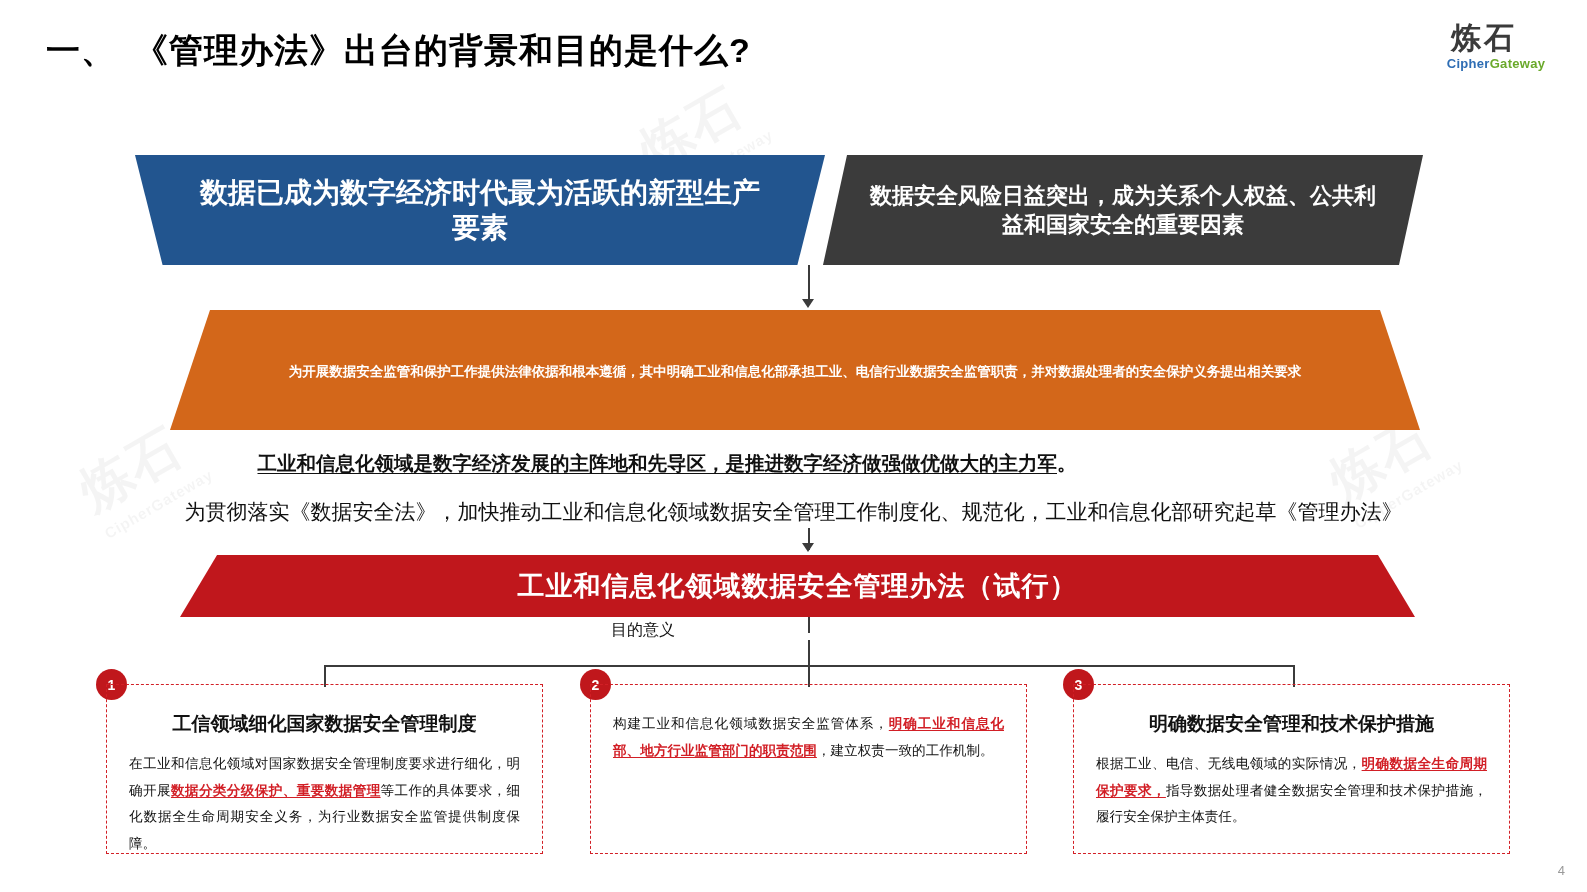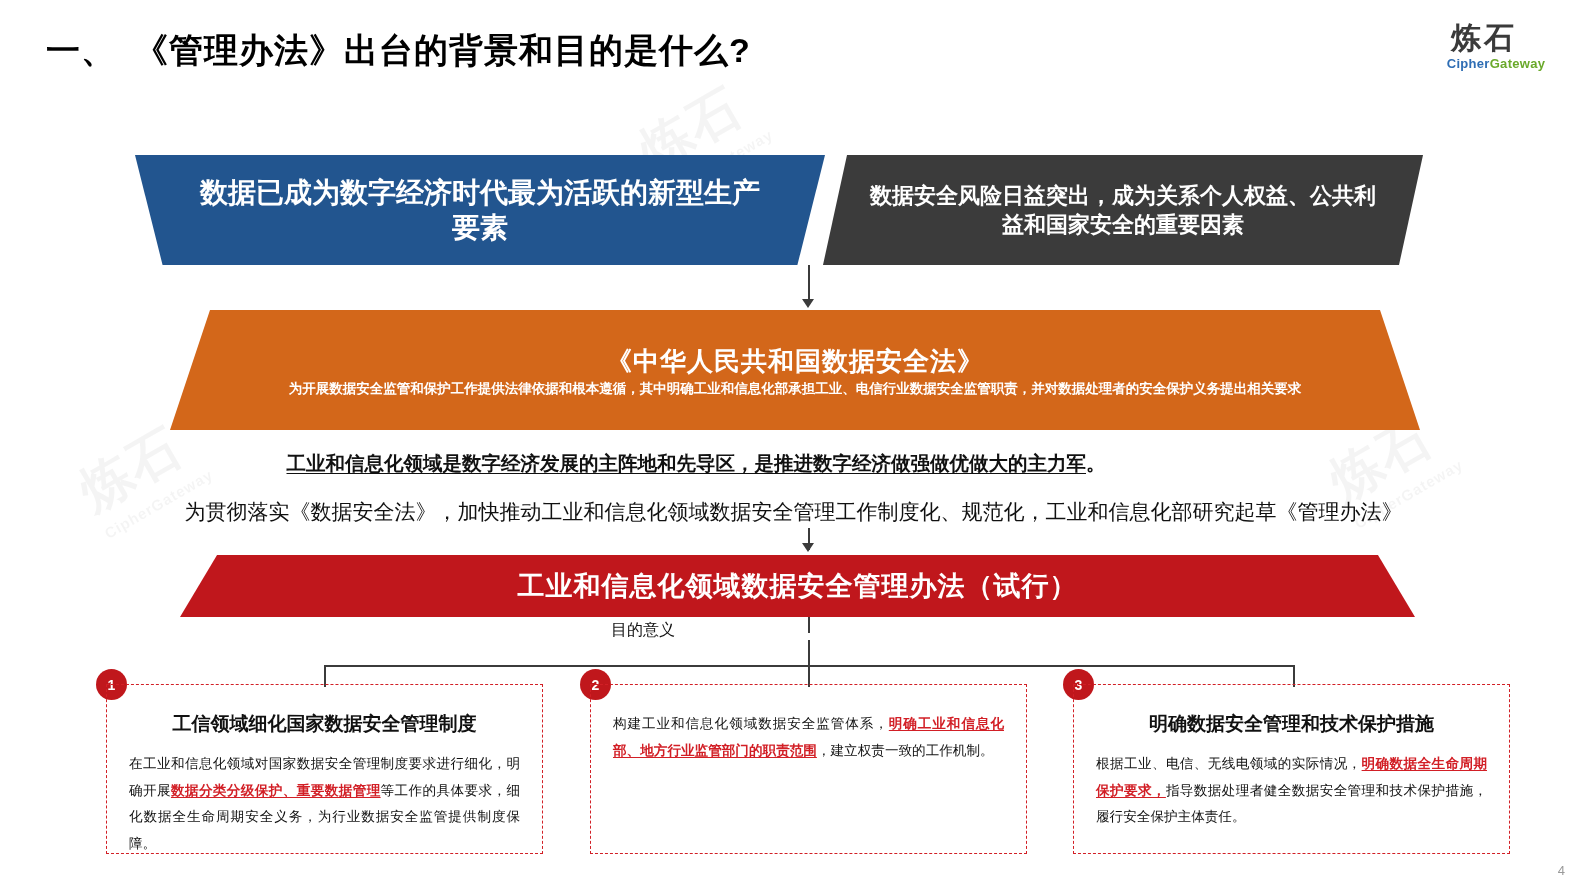--- a/index.html
+++ b/index.html
@@ -150,21 +150,20 @@
 
   
   .mid-line1 {
     position: absolute;
     left: 0; top: 450px;
     width: 1334px;
     text-align: center;
     font-size: 19.5px;
     color: #111;
     font-weight: bold;
-    padding-left: 29px;
   }
   .mid-line1 u { text-decoration: underline; text-underline-offset: 3px; }
   .mid-line2 {
     position: absolute;
     left: 0; top: 498px;
     width: 1587px;
     text-align: center;
     font-size: 21px;
     color: #111;
   }
@@ -267,21 +266,20 @@
     <span>数据已成为数字经济时代最为活跃的新型生产要素</span>
   </div>
   <div class="banner banner-dark">
     <span>数据安全风险日益突出，成为关系个人权益、公共利益和国家安全的重要因素</span>
   </div>
 
   <div class="vline" style="left:808px; top:265px; height:36px;"></div>
   <div class="arrow-down" style="left:802px; top:299px;"></div>
 
   <div class="banner banner-orange">
-    <div class="bo-title">《中华人民共和国数据安全法》</div>
     <div class="bo-sub">为开展数据安全监管和保护工作提供法律依据和根本遵循，其中明确工业和信息化部承担工业、电信行业数据安全监管职责，并对数据处理者的安全保护义务提出相关要求</div>
   </div>
 
   <div class="mid-line1">
     <u>工业和信息化领域是数字经济发展的主阵地和先导区，是推进数字经济做强做优做大的主力军</u><span>。</span>
   </div>
   <div class="mid-line2">
     <span>为贯彻落实《数据安全法》，加快推动工业和信息化领域数据安全管理工作制度化、规范化，工业和信息化部研究起草《管理办法》</span>
   </div>
 

